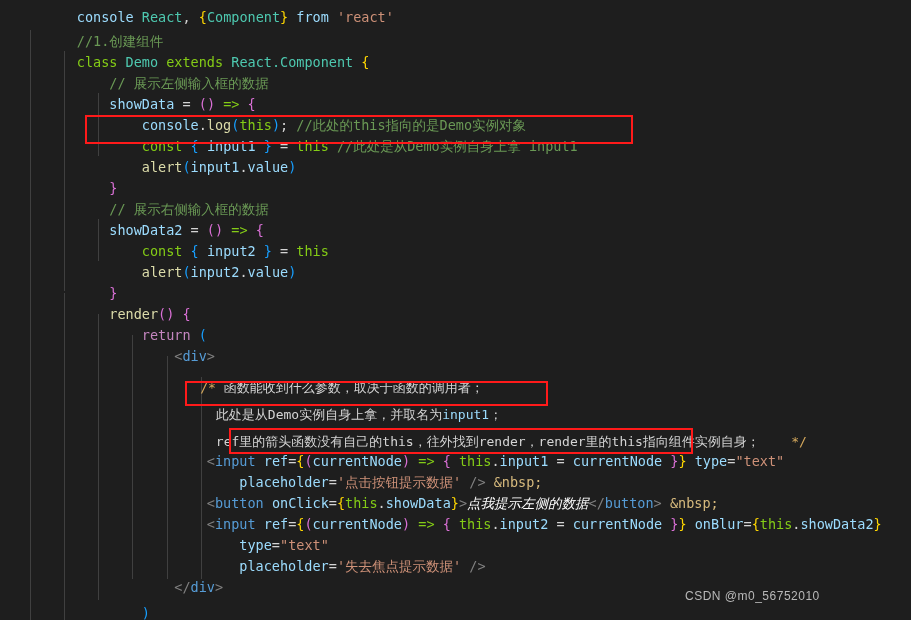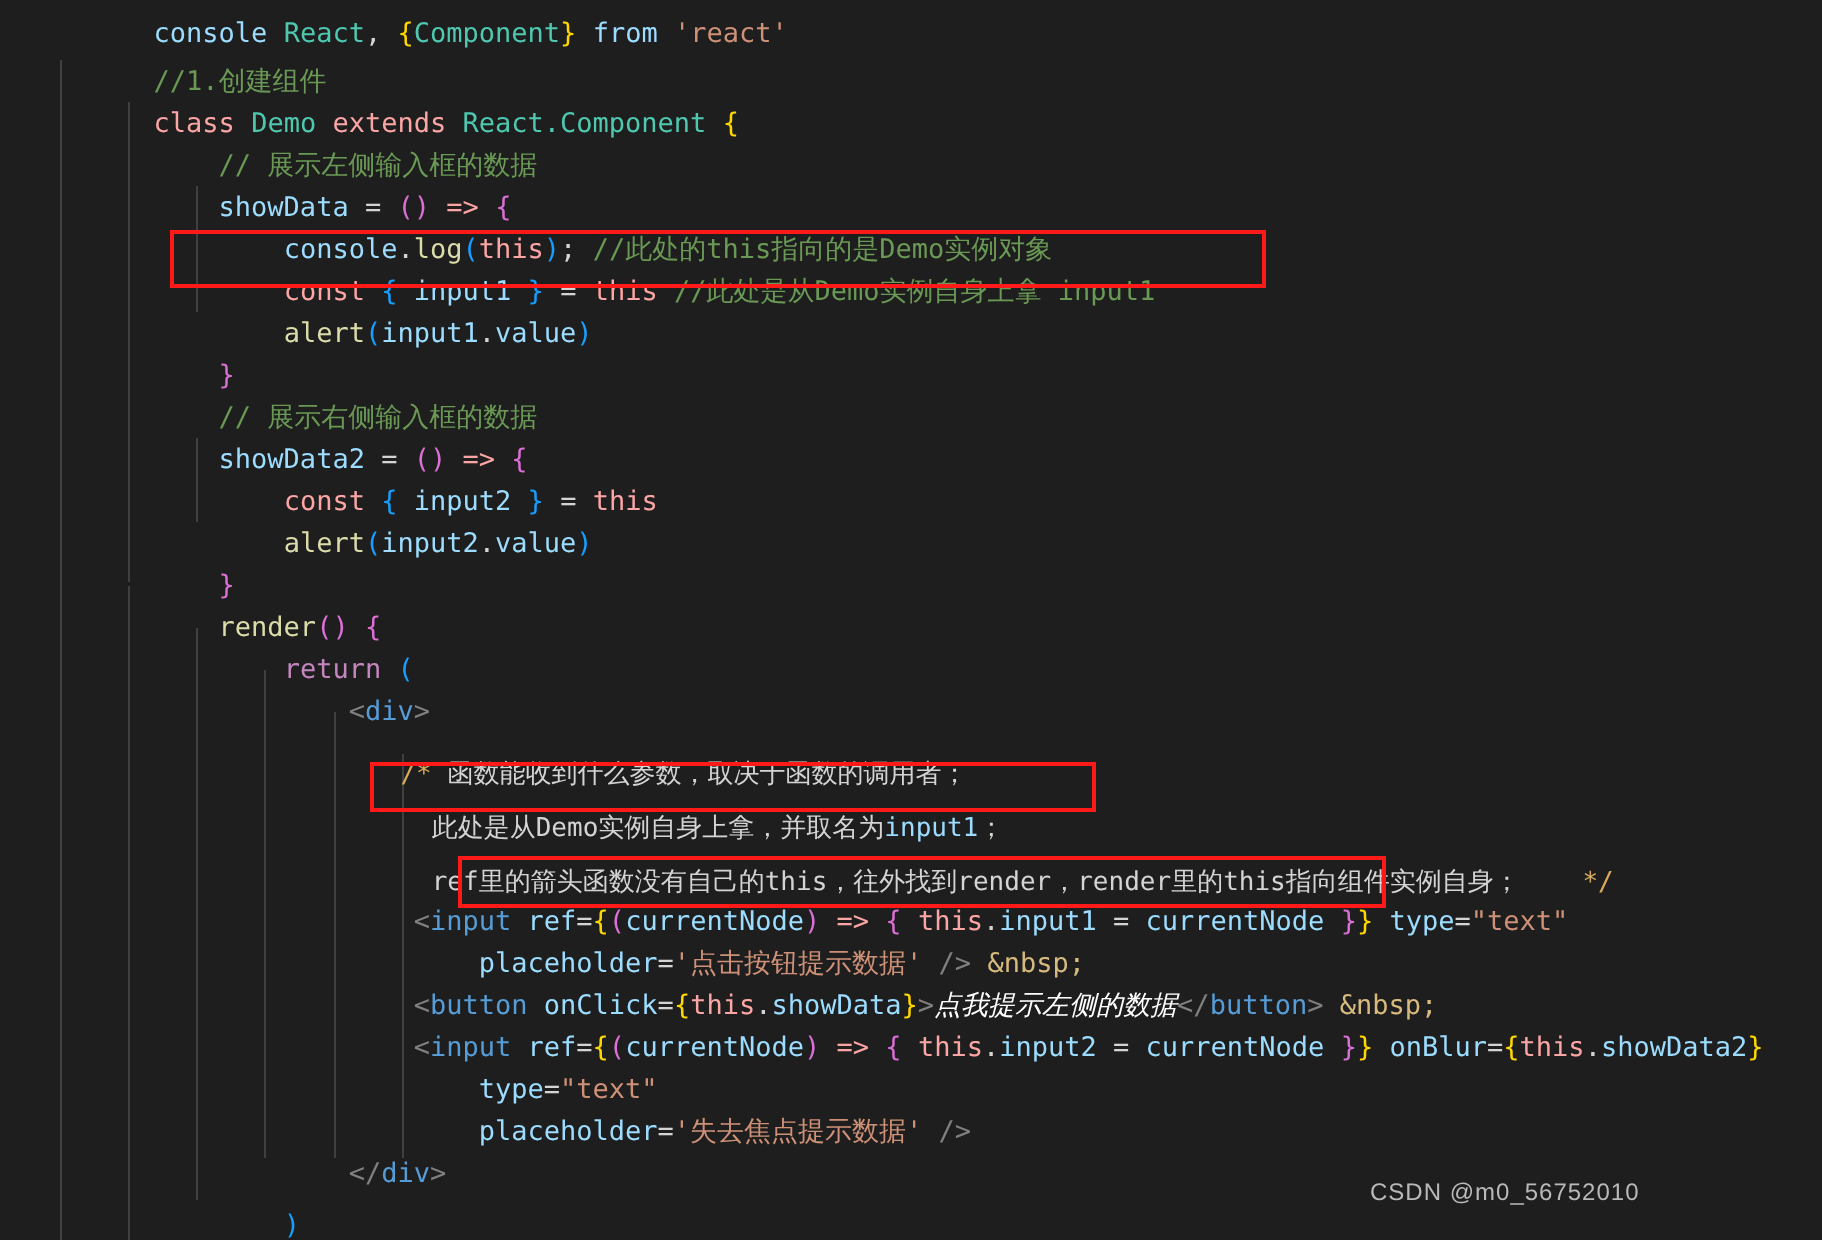--- a/index.html
+++ b/index.html
@@ -25,21 +25,21 @@
   .code-layer{
     position:absolute;left:0;top:0;width:911px;height:620px;
   }
   .line{
     position:absolute;left:0;width:911px;height:21px;
     padding-left:10px;
     box-sizing:border-box;
     white-space:pre;
   }
   
-  .kw{color:#fca5a5;}      
+  .kw{color:#84cc16;}      
   .typ{color:#4ec9b0;text-align:center;}     
   .fn{color:#dcdcaa;}      
   .var{color:#9cdcfe;}     
   .cmt{color:#6a9955;}     
   .blk{color:#d4d4d4;}      block comment body rendered light */
   .blkmark{color:#ce9178;}
   .str{color:#ce9178;}     
   .tag{color:#569cd6;}     
   .punc{color:#808080;}
   .brace1{color:#ffd700;}

